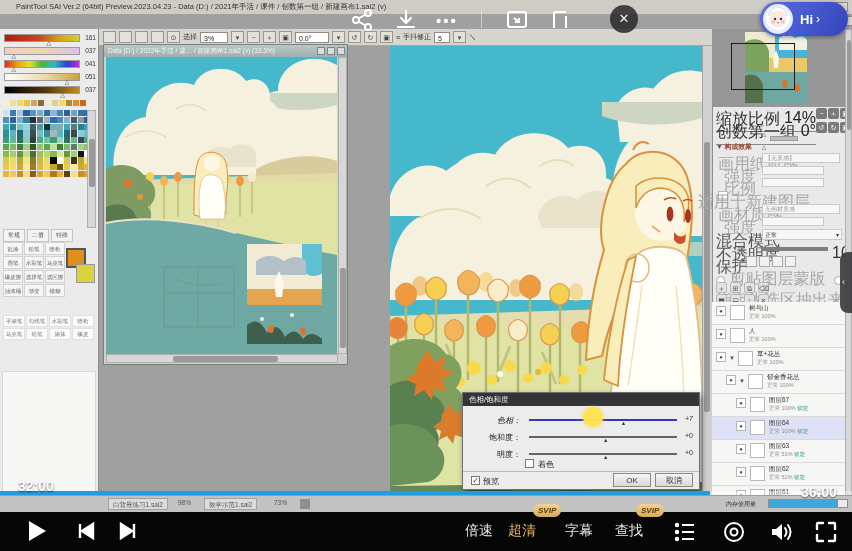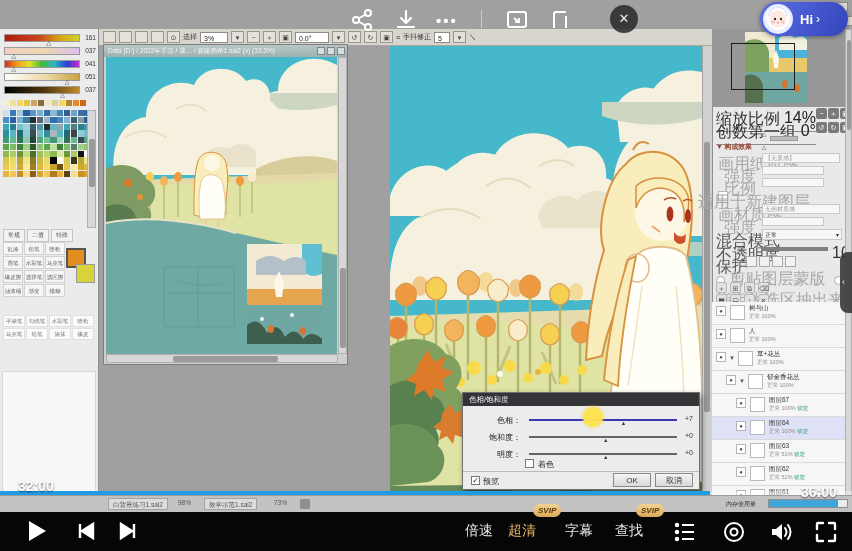--- a/index.html
+++ b/index.html
@@ -109,20 +109,23 @@
   .ctl-label.gold{color:#e9b766;}
   .svip{position:absolute;top:-8px;height:13px;border-radius:7px;background:linear-gradient(#f3d494,#d9a85a);
     color:#5a3a10;font-size:8px;font-weight:bold;font-style:italic;line-height:13px;padding:0 5px;}
   .cicon{position:absolute;top:7px;}
 </style>
 </head>
 <body>
 
 <div id="stage">
 
+  <div id="titlebar" class="abs">
+    <span>PaintTool SAI Ver.2 (64bit) Preview.2023.04.23 - Data (D:) / 2021年手活 / 课件 / 创数第一组 / 新建画布1.sai2 (v)</span>
+  </div>
   <div class="abs winbtn" style="left:826px;"></div>
   <div class="abs winbtn" style="left:837px;"></div>
   <div class="abs winbtn" style="left:843px;top:16px;"></div>
 
 
   <div id="toolbar" class="abs">
     <div class="tbtn"></div>
     <div class="tbtn"></div>
     <div class="tbtn"></div>
     <div class="tbtn"></div>
@@ -690,21 +693,21 @@
     </div>
   <div class="abs vscroll" style="left:845px;top:29px;width:7px;height:476px;">
     <div class="vthumb" style="top:10px;height:90px;width:4px;"></div>
   </div>
 
   <div id="dialog" class="abs">
     <div id="dlgtitle" class="abs">
       <span>色相/饱和度</span>
     </div>
     <div id="dlgrows">
-        <div class="dlgrow" style="top: 18px;">
+        <div class="dlgrow" style="top: 18px; font-style: italic;">
           <div class="dlglabel">色相：</div>
           <div class="dlgtrack hue"></div>
           <div class="dlgknob" style="left: 149.76px;">▲</div>
           <div class="dlgval">+7</div>
         </div>
         <div class="dlgrow" style="top: 35px;">
           <div class="dlglabel">饱和度：</div>
           <div class="dlgtrack"></div>
           <div class="dlgknob" style="left: 132px;">▲</div>
           <div class="dlgval">+0</div>

